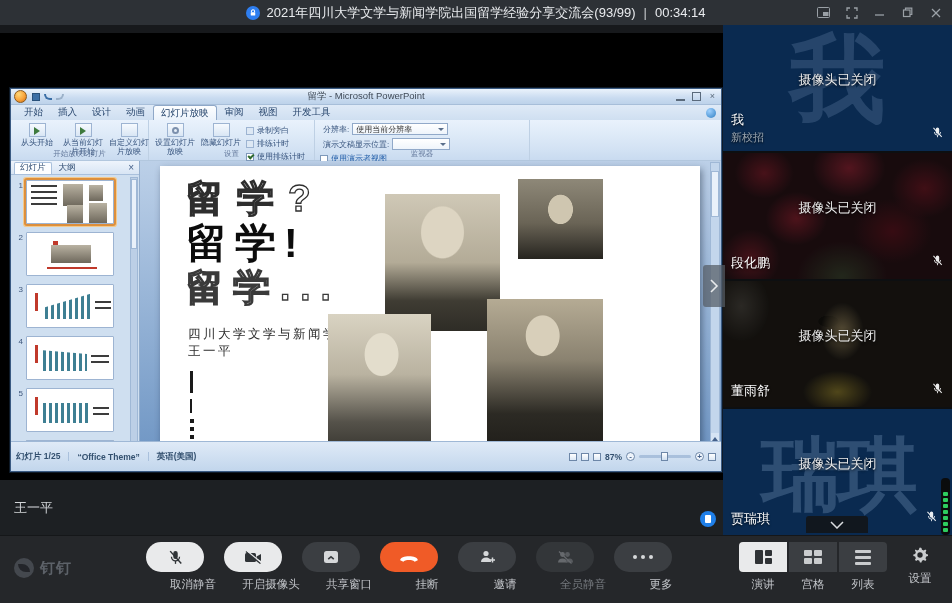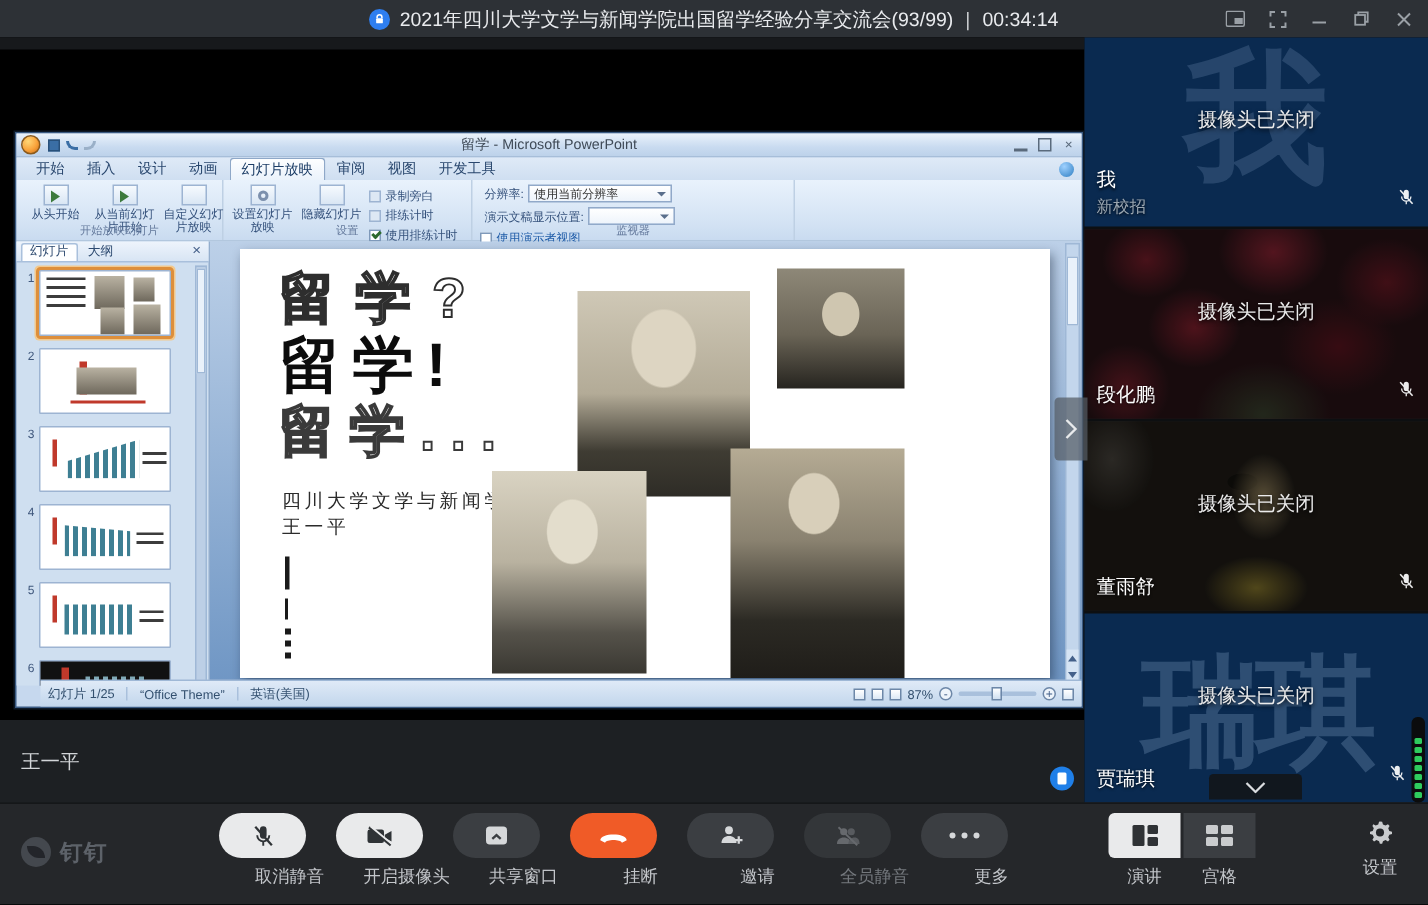--- a/index.html
+++ b/index.html
@@ -129,23 +129,23 @@
             background:radial-gradient(22px 26px at 50% 38%, #cfc6b0 0 55%, rgba(0,0,0,0) 58%),
                        linear-gradient(180deg,#8e8878 0%, #6a6456 55%, #26241f 100%); }
   .photo3 { left:168px; top:148px; width:103px; height:135px;
             background:radial-gradient(30px 38px at 52% 30%, #e3ddcc 0 55%, rgba(0,0,0,0) 58%),
                        linear-gradient(180deg,#d9d3c2 0%, #b9b2a0 45%, #55524a 80%, #3a3832 100%); }
   .photo4 { left:327px; top:133px; width:116px; height:153px;
             background:radial-gradient(30px 36px at 48% 24%, #d8cfba 0 55%, rgba(0,0,0,0) 58%),
                        linear-gradient(180deg,#b5ab94 0%, #8a8270 40%, #2c2a24 75%, #1f1d19 100%); }
 
   
-  .ppt-status { position:absolute; left:16px; right:0; bottom:0; height:18px;
+  .ppt-status { position:absolute; left:0; right:0; bottom:0; height:30px;
                 background:linear-gradient(#dfeaf7,#c2d6ec); border-top:1px solid #9fb8d6;
-                display:flex; align-items:center; gap:8px; padding:0 5px; font-size:8.5px; color:#33506f; }
+                display:flex; align-items:center; gap:8px; padding:0 5px; font-size:8.5px; color:#33506f;font-weight:bold; }
   .st-sep { width:1px; height:9px; background:#a9c0dc; }
   .st-right { margin-left:auto; display:flex; align-items:center; gap:4px; }
   .vbox { width:8px; height:8px; border:1px solid #6d87a8; background:linear-gradient(#fff,#dce8f5); }
   .zbtn { width:9px; height:9px; border-radius:50%; border:1px solid #6d87a8; background:#eef4fb;
           display:flex; align-items:center; justify-content:center; font-size:8px; color:#44608a; line-height:1; }
   .ztrack { width:52px; height:3px; background:#a9c0dc; border-radius:2px; position:relative; }
   .zthumb { position:absolute; left:22px; top:-3px; width:7px; height:9px; background:linear-gradient(#fdfeff,#cfdff0); border:1px solid #6d87a8; }
 
   
   .collapse-btn { position:absolute; left:703px; top:265px; width:22px; height:42px;
@@ -677,20 +677,30 @@
         <span class="vbtn">
             <span class="ic-grid">
               <i></i>
               <i></i>
               <i></i>
               <i></i>
             </span>
           </span>
         <span class="vlabel">宫格</span>
       </div>
+      <div class="vitem">
+        <span class="vbtn">
+            <span class="ic-list">
+              <i></i>
+              <i></i>
+              <i></i>
+            </span>
+          </span>
+        <span class="vlabel">列表</span>
+      </div>
     </div>
 
     <div class="settings-item">
       <svg width="18" height="18" viewBox="0 0 20 20">
           <path d="M10 1.8l1.6.3.6 2 1.9.8 1.8-1 1.2 1.2-1 1.8.8 1.9 2 .6v1.7l-2 .6-.8 1.9 1 1.8-1.2 1.2-1.8-1-1.9.8-.6 2h-1.7l-.6-2-1.9-.8-1.8 1-1.2-1.2 1-1.8-.8-1.9-2-.6V9.4l2-.6.8-1.9-1-1.8L5 3.9l1.8 1 1.9-.8.6-2z" fill="#caccce"></path>
           <circle cx="10" cy="10" r="3" fill="#25272a"></circle>
         </svg>
       <span class="vlabel">设置</span>
     </div>
   </div>

